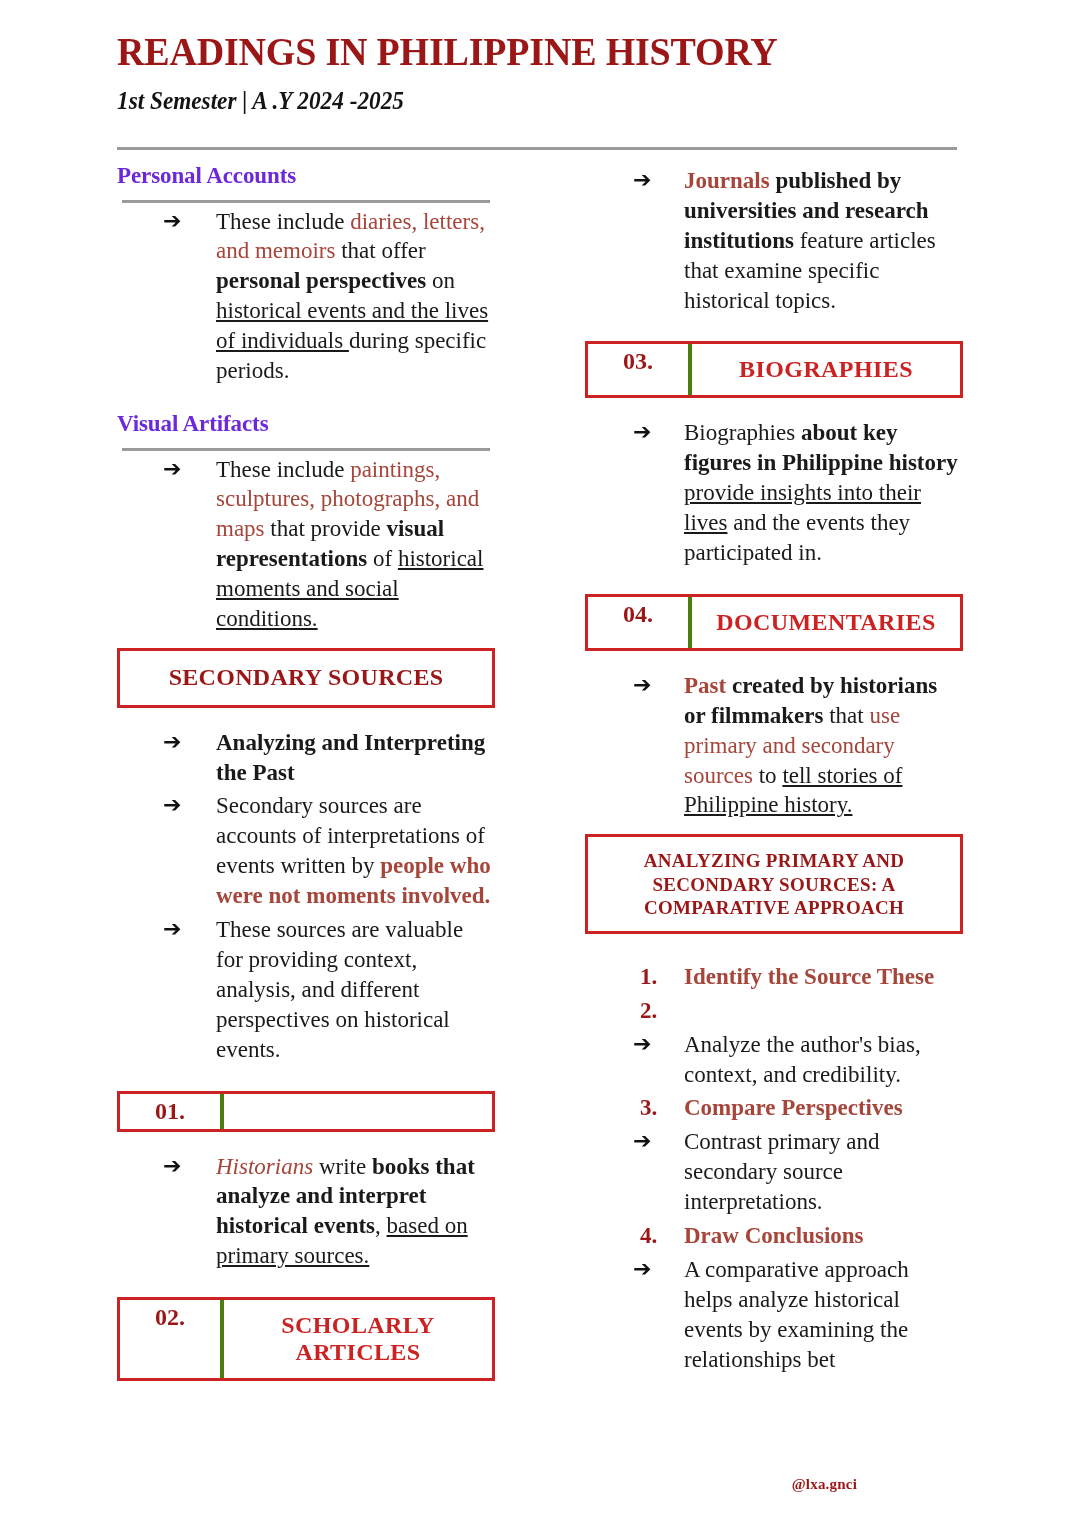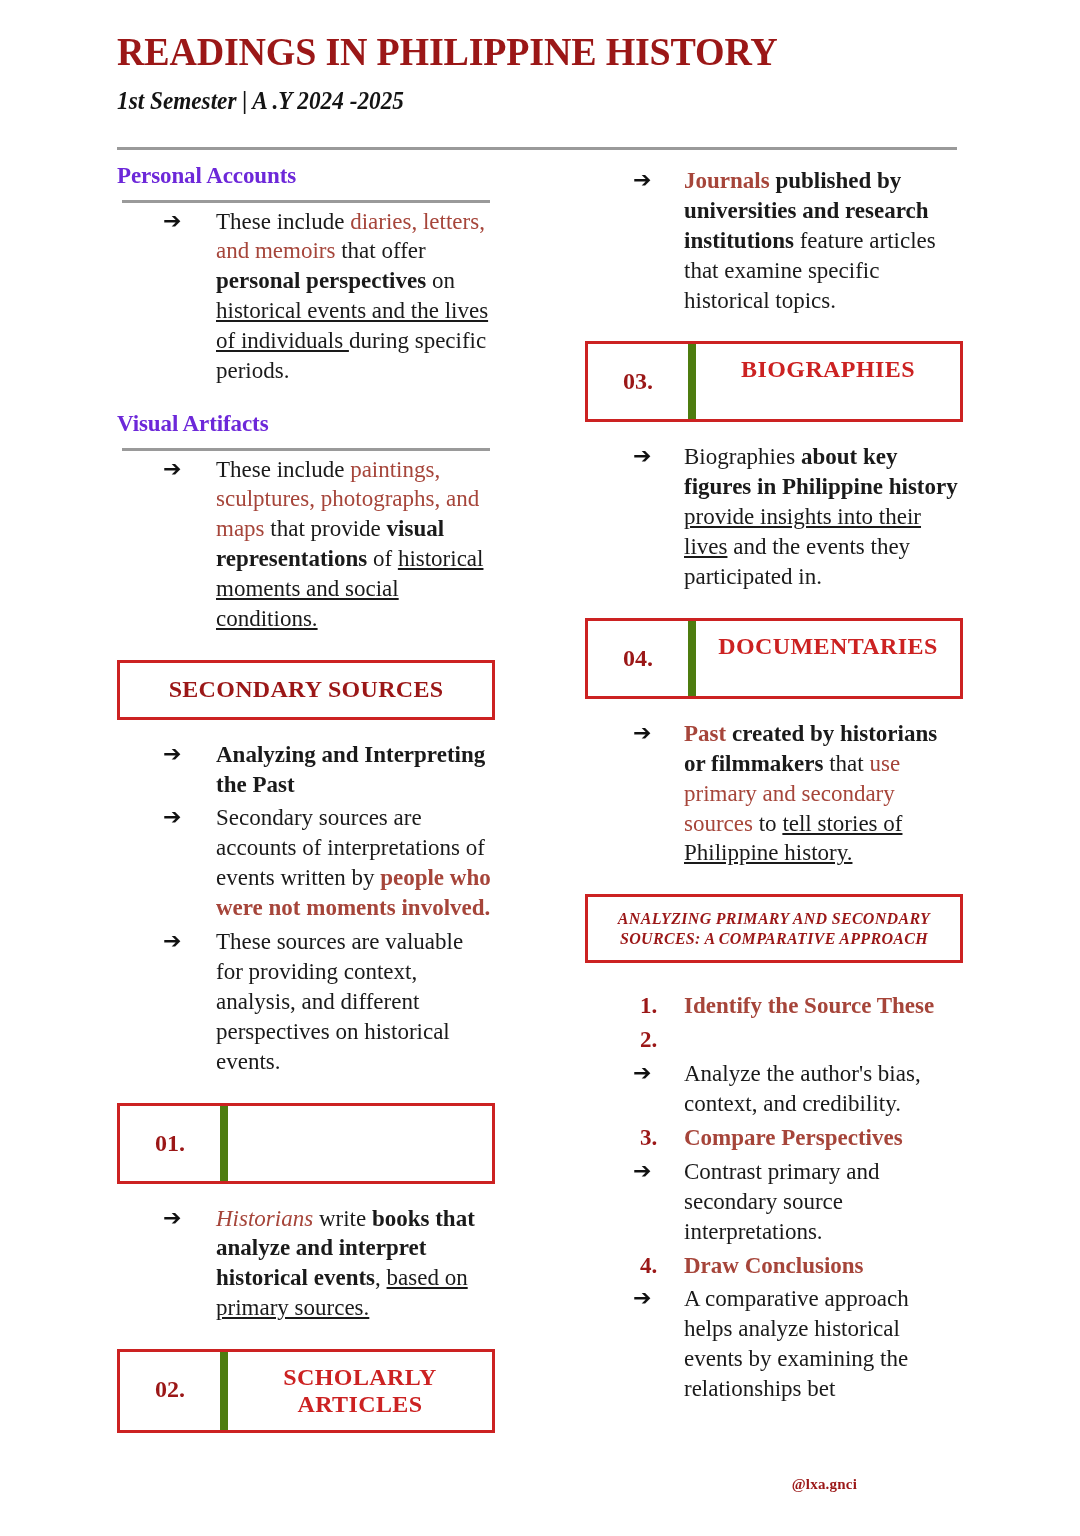--- a/index.html
+++ b/index.html
@@ -134,46 +134,46 @@
   
   .b    { font-weight: bold; }
   .u    { text-decoration: underline; }
   .i    { font-style: italic; }
   .acc  { color: #A6453A; }
   .accb { color: #A6453A; font-weight: bold; }
 
   
   .banner {
     border: 3px solid #CC2222;
-    margin-top: 26px;
+    margin-top: 14px;
     padding: 13px 6px;
     text-align: center;
   }
   .banner-text {
     font-weight: bold;
     font-size: 24px;
     line-height: 1.16;
     color: #9B1717;
     letter-spacing: 0.3px;
   }
   .banner.multiline { padding: 12px 14px; }
-  .banner.multiline .banner-text { font-size: 16px; line-height: 1.22; font-style: italic; }
+  .banner.multiline .banner-text { font-size: 19px; line-height: 1.22; }
 
   
   .numbox {
     display: flex;
     border: 3px solid #CC2222;
     margin-top: 26px;
     align-items: stretch;
   }
   .numbox .nb-num {
     flex: 0 0 100px;
-    border-right: 8px solid #4d7c0f;
+    border-right: 4px solid #4d7c0f;
     text-align: center;
-    padding: 24px 0;
+    padding: 4px 0;
     font-weight: bold;
     font-size: 24px;
     color: #9B1717;
   }
   .numbox .nb-label {
     flex: 1 1 auto;
     text-align: center;
     padding: 12px 0;
     font-weight: bold;
     font-size: 24px;

